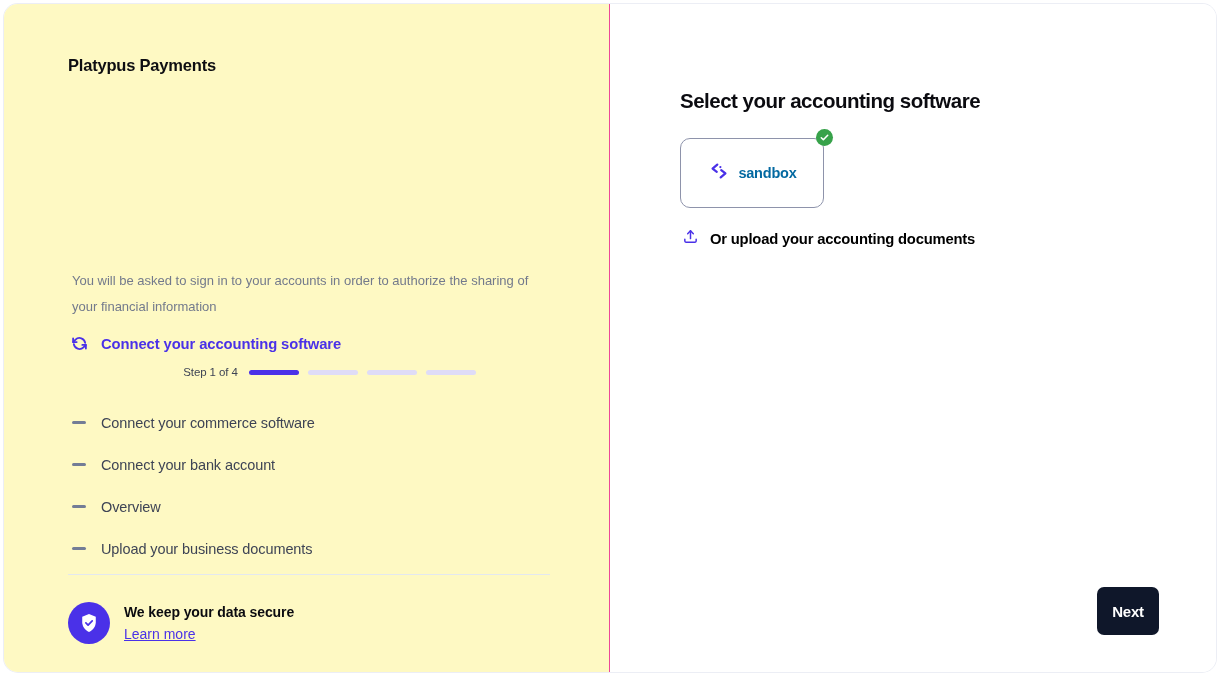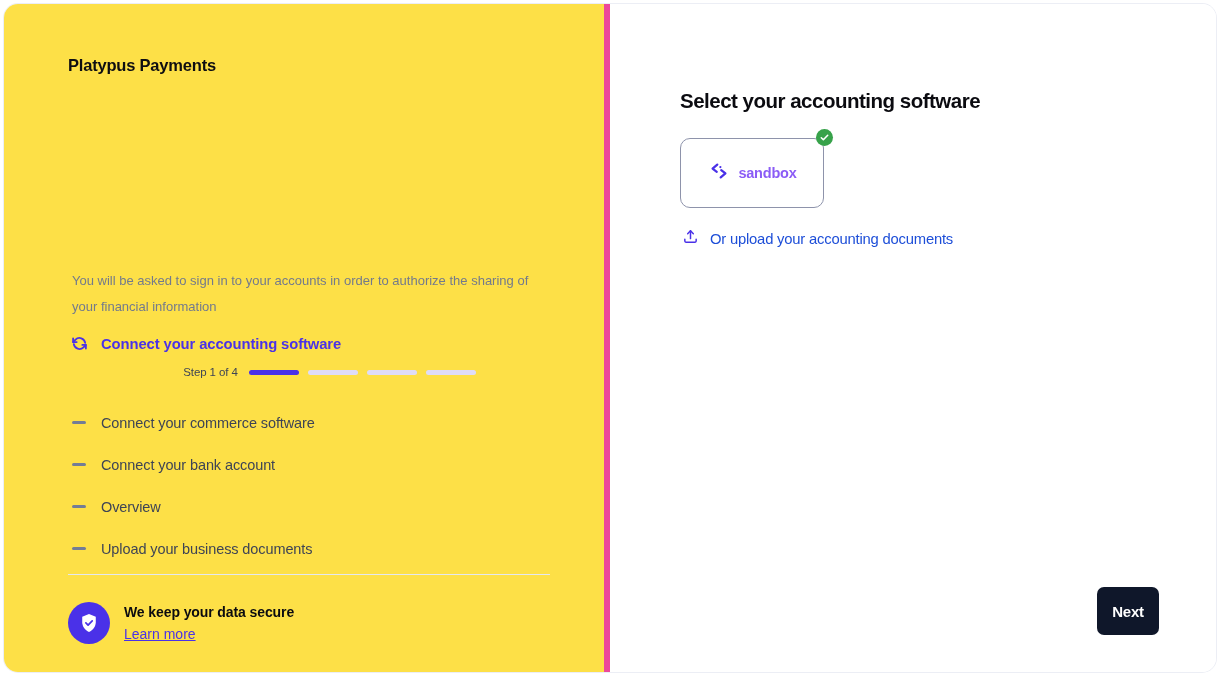--- a/index.html
+++ b/index.html
@@ -24,22 +24,22 @@
     overflow: hidden;
     display: flex;
     background: #ffffff;
     box-shadow: 0 0 0 1px #eceef5;
   }
 
   
   .left-panel {
     width: 606px;
     height: 100%;
-    background: #fde047;
-    border-right: 6px solid #ec4899;
+    background: #fef9c3;
+    border-right: 1px solid #ec4899;
     box-sizing: border-box;
     position: relative;
     text-decoration: underline;
   }
 
   .brand {
     position: absolute;
     left: 64px;
     top: 52px;
     font-size: 16.5px;
@@ -220,21 +220,21 @@
   }
 
   .provider-logo {
     display: flex;
     align-items: center;
     gap: 7px;
   }
   .provider-name {
     font-size: 14.5px;
     font-weight: bold;
-    color: #8b5cf6;
+    color: #0369a1;
     letter-spacing: -0.2px;
   }
 
   .check-badge {
     position: absolute;
     right: -9px;
     top: -9px;
     width: 17px;
     height: 17px;
     border-radius: 50%;
@@ -248,22 +248,22 @@
     position: absolute;
     left: 72px;
     top: 224px;
     display: flex;
     align-items: center;
     cursor: pointer;
   }
   .upload-label {
     margin-left: 11px;
     font-size: 14.8px;
-    font-weight: normal;
-    color: #1d4ed8;
+    font-weight: bold;
+    color: #000000;
     letter-spacing: -0.2px;
   }
 
   .next-button {
     position: absolute;
     left: 487px;
     top: 583px;
     width: 62px;
     height: 48px;
     border: none;

